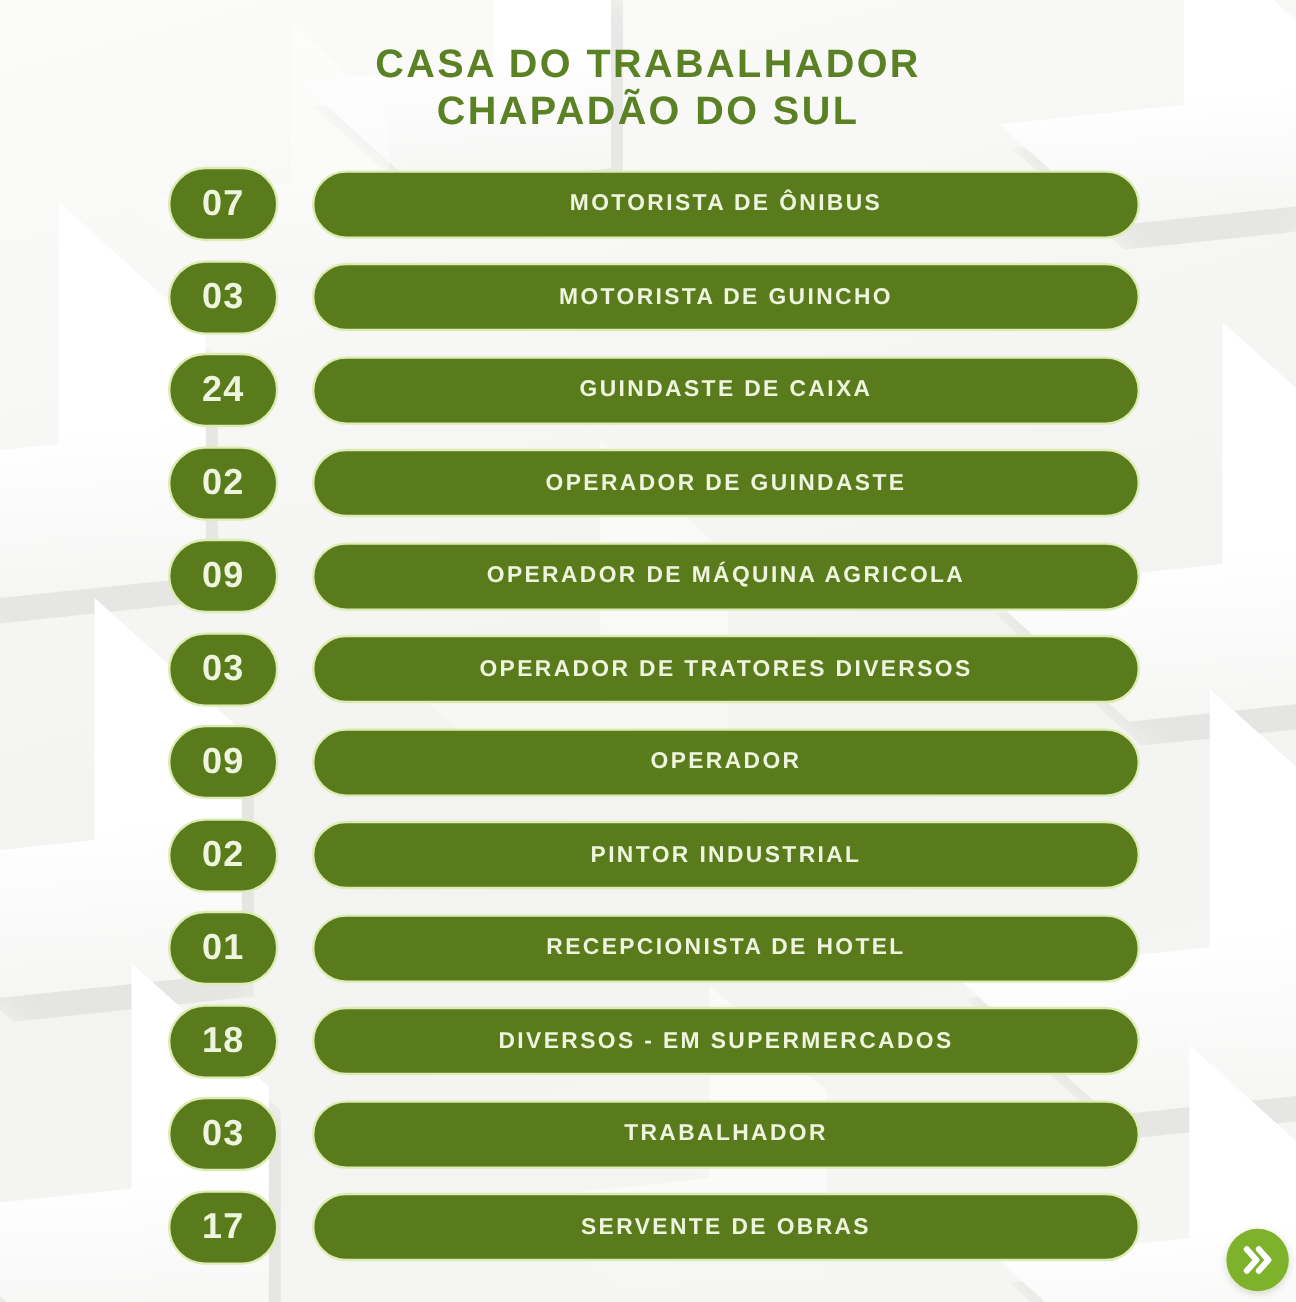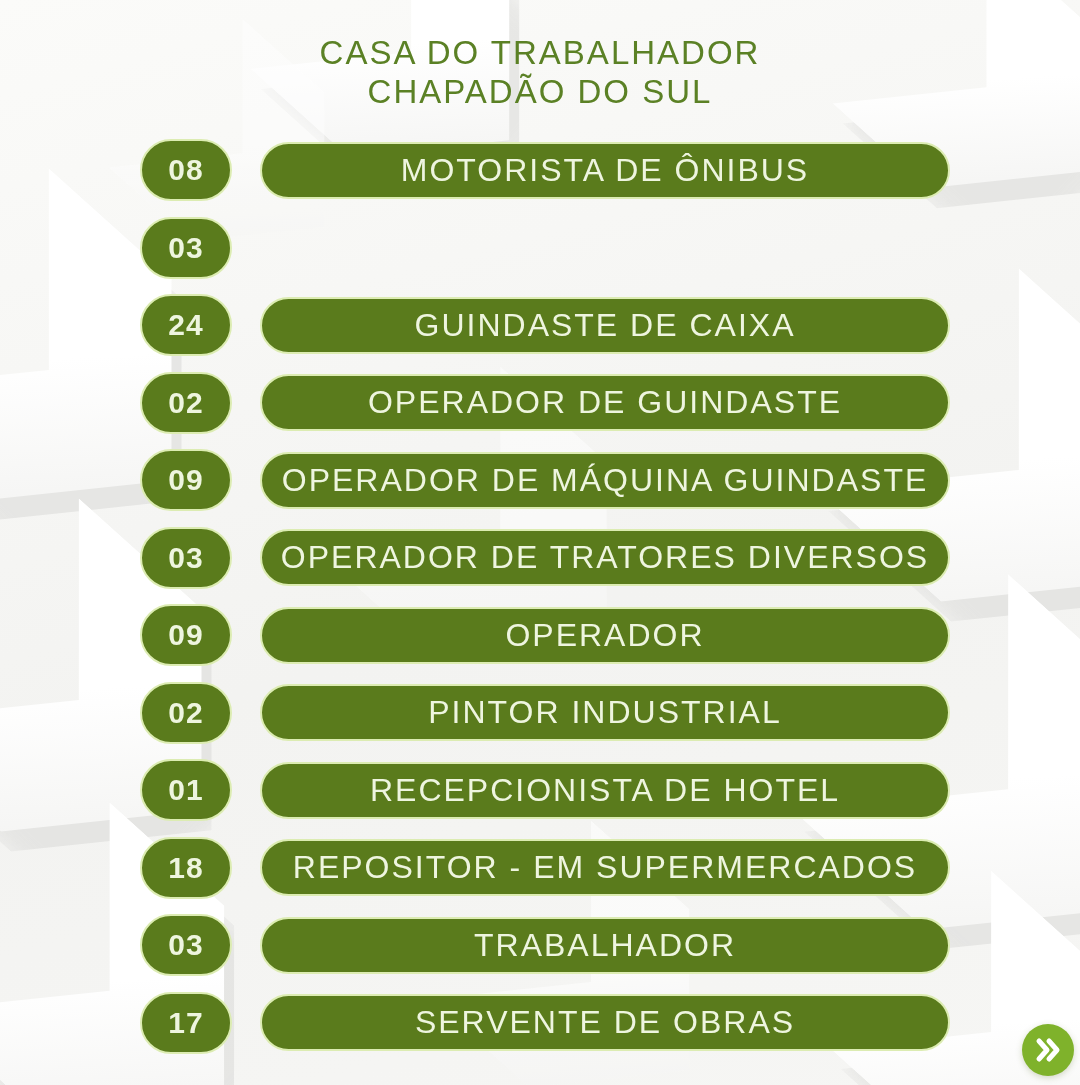--- a/index.html
+++ b/index.html
@@ -26,21 +26,21 @@
     opacity:.55;
   }
   
   .header{
     position:absolute;top:34px;left:0;right:0;
     text-align:center;z-index:3;
   }
   .title{
     margin:0;
     font-size:33px;line-height:1.18;
-    font-weight:normal;letter-spacing:2px;
+    font-weight:bold;letter-spacing:2px;
     color:var(--title-green,#5b8125);
   }
   .title span{display:block;}
   
   .rows{
     position:absolute;top:139px;left:140px;width:810px;
     display:flex;flex-direction:column;gap:15.5px;
     z-index:3;
   }
   .row{
@@ -61,21 +61,21 @@
   .bar{
     flex:1;height:57px;align-self:center;
     background:var(--bar-green,#5a7b1c);
     border:2px solid var(--edge-light,#dcecb2);
     border-radius:29px;
     box-sizing:border-box;
     display:flex;align-items:center;justify-content:center;
   }
   .bar-text{
     color:var(--bar-text,#eef5df);
-    font-size:32px;font-weight:normal;letter-spacing:2px;
+    font-size:19px;font-weight:bold;letter-spacing:2px;
     white-space:nowrap;
   }
   
   .next{
     position:absolute;left:1022px;top:1024px;
     width:52px;height:52px;border-radius:50%;
     background:var(--arrow-green,#7fb22b);
     border:none;padding:0;margin:0;
     display:flex;align-items:center;justify-content:center;
     cursor:pointer;z-index:4;
@@ -157,31 +157,34 @@
   <header class="header">
     <h1 class="title">
       <span>CASA DO TRABALHADOR</span>
       <span>CHAPADÃO DO SUL</span>
     </h1>
   </header>
 
   <main class="rows">
     <div class="row">
       <div class="count">
-        <span class="count-text">08</span>
+        <span class="count-text">07</span>
       </div>
       <div class="bar">
         <span class="bar-text">MOTORISTA DE ÔNIBUS</span>
       </div>
     </div>
 
     <div class="row">
       <div class="count">
         <span class="count-text">03</span>
       </div>
+      <div class="bar">
+        <span class="bar-text">MOTORISTA DE GUINCHO</span>
+      </div>
     </div>
 
     <div class="row">
       <div class="count">
         <span class="count-text">24</span>
       </div>
       <div class="bar">
         <span class="bar-text">GUINDASTE DE CAIXA</span>
       </div>
     </div>
@@ -193,21 +196,21 @@
       <div class="bar">
         <span class="bar-text">OPERADOR DE GUINDASTE</span>
       </div>
     </div>
 
     <div class="row">
       <div class="count">
         <span class="count-text">09</span>
       </div>
       <div class="bar">
-        <span class="bar-text">OPERADOR DE MÁQUINA GUINDASTE</span>
+        <span class="bar-text">OPERADOR DE MÁQUINA AGRICOLA</span>
       </div>
     </div>
 
     <div class="row">
       <div class="count">
         <span class="count-text">03</span>
       </div>
       <div class="bar">
         <span class="bar-text">OPERADOR DE TRATORES DIVERSOS</span>
       </div>
@@ -238,21 +241,21 @@
       <div class="bar">
         <span class="bar-text">RECEPCIONISTA DE HOTEL</span>
       </div>
     </div>
 
     <div class="row">
       <div class="count">
         <span class="count-text">18</span>
       </div>
       <div class="bar">
-        <span class="bar-text">REPOSITOR - EM SUPERMERCADOS</span>
+        <span class="bar-text">DIVERSOS - EM SUPERMERCADOS</span>
       </div>
     </div>
 
     <div class="row">
       <div class="count">
         <span class="count-text">03</span>
       </div>
       <div class="bar">
         <span class="bar-text">TRABALHADOR</span>
       </div>

